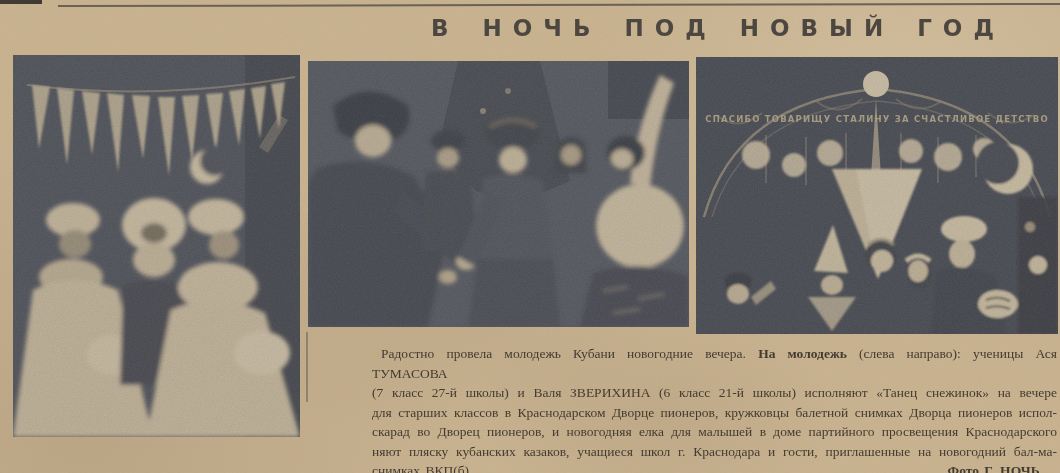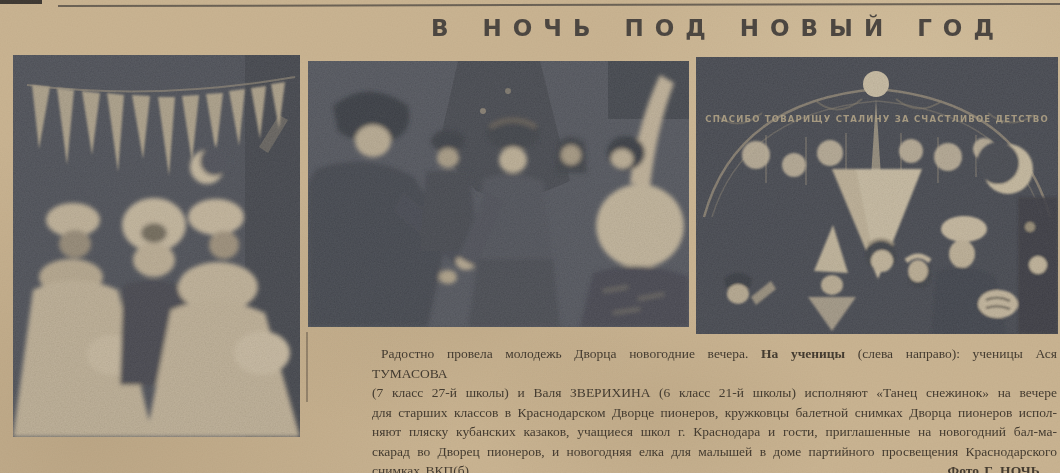--- a/index.html
+++ b/index.html
@@ -203,25 +203,25 @@
       </g>
       <rect width="362" height="277" filter="url(#grain)" opacity="0.42"></rect>
     </svg>
     <div class="banner-text">СПАСИБО ТОВАРИЩУ СТАЛИНУ ЗА СЧАСТЛИВОЕ ДЕТСТВО</div>
   </div>
 
   <div class="fold-line"></div>
 
   <div class="caption">
     <div>
-        <div class="cap-line first"><span>Радостно провела молодежь Дворца новогодние вечера. </span><b>На ученицы</b><span> (слева направо): ученицы Ася ТУМАСОВА</span></div>
+        <div class="cap-line first"><span>Радостно провела молодежь Кубани новогодние вечера. </span><b>На молодежь</b><span> (слева направо): ученицы Ася ТУМАСОВА</span></div>
         <div class="cap-line"><span>(7 класс 27-й школы) и Валя ЗВЕРИХИНА (6 класс 21-й школы) исполняют «Танец снежинок» на вечере</span></div>
         <div class="cap-line"><span>для старших классов в Краснодарском Дворце пионеров, кружковцы балетной снимках Дворца пионеров испол-</span></div>
+        <div class="cap-line"><span>скарад во Дворец пионеров, и новогодняя елка для малышей в доме партийного просвещения Краснодарского</span></div>
         <div class="cap-line"><span>няют пляску кубанских казаков, учащиеся школ г. Краснодара и гости, приглашенные на новогодний бал-ма-</span></div>
-        <div class="cap-line"><span>скарад во Дворец пионеров, и новогодняя елка для малышей в доме партийного просвещения Краснодарского</span></div>
       </div>
     <div class="cap-footer">
       <span>снимках ВКП(б).</span>
       <span class="right">Фото Г. НОЧЬ.</span>
     </div>
   </div>
 
   <svg id="grain-overlay" width="1060" height="473">
     <rect width="1060" height="473" filter="url(#grain)"></rect>
   </svg>

